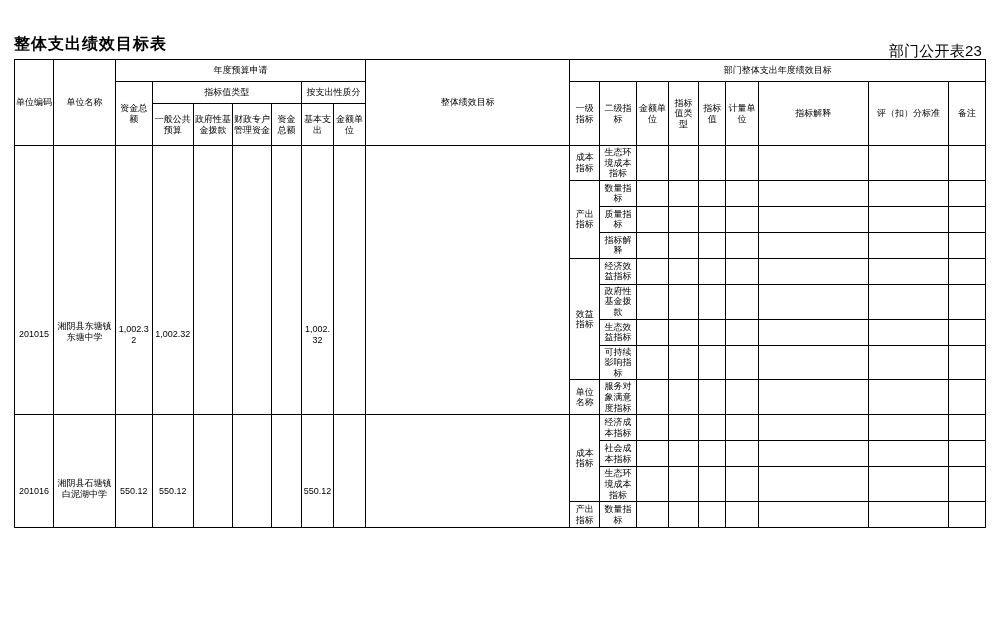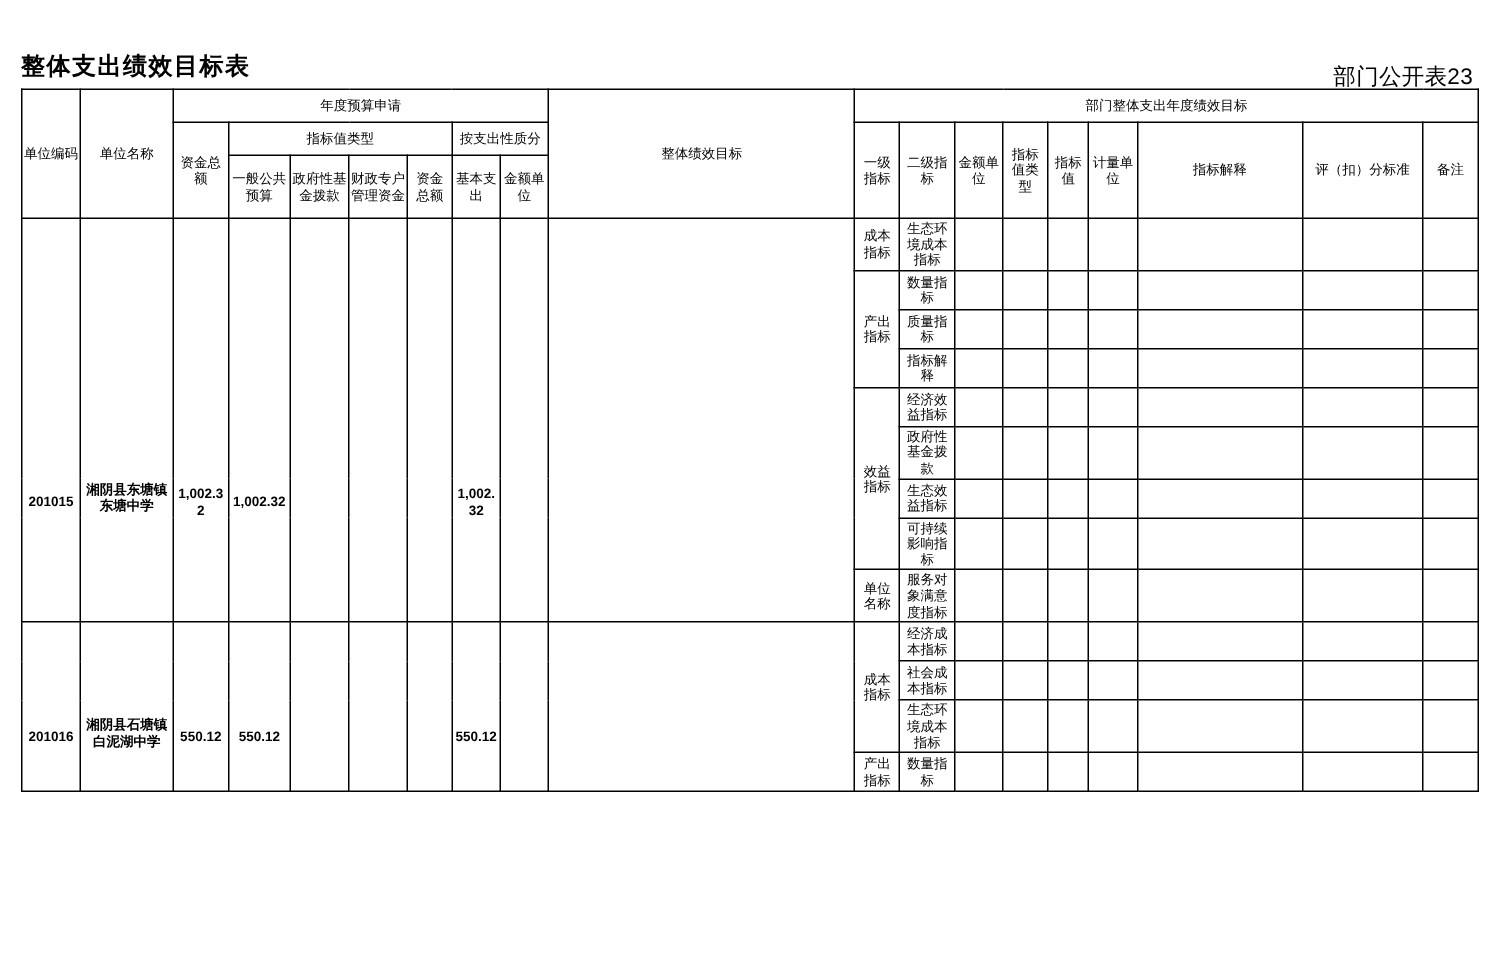--- a/index.html
+++ b/index.html
@@ -75,21 +75,21 @@
   }
   .hdr-tall { height: 22px; }
   .cell-left {
     text-align: left;
     padding-left: 3px;
   }
   .cell-num {
     text-align: right;
     padding-right: 3px;
   }
-  .v-top { vertical-align: top; font-weight: bold; }
+  .v-top { vertical-align: top; }
   .rowh { height: 26px; }
 </style>
 </head>
 <body>
 
 <div class="page">
 
   <div class="top-right-note">部门公开表23</div>
 
   <div class="doc-title">整体支出绩效目标表</div>

